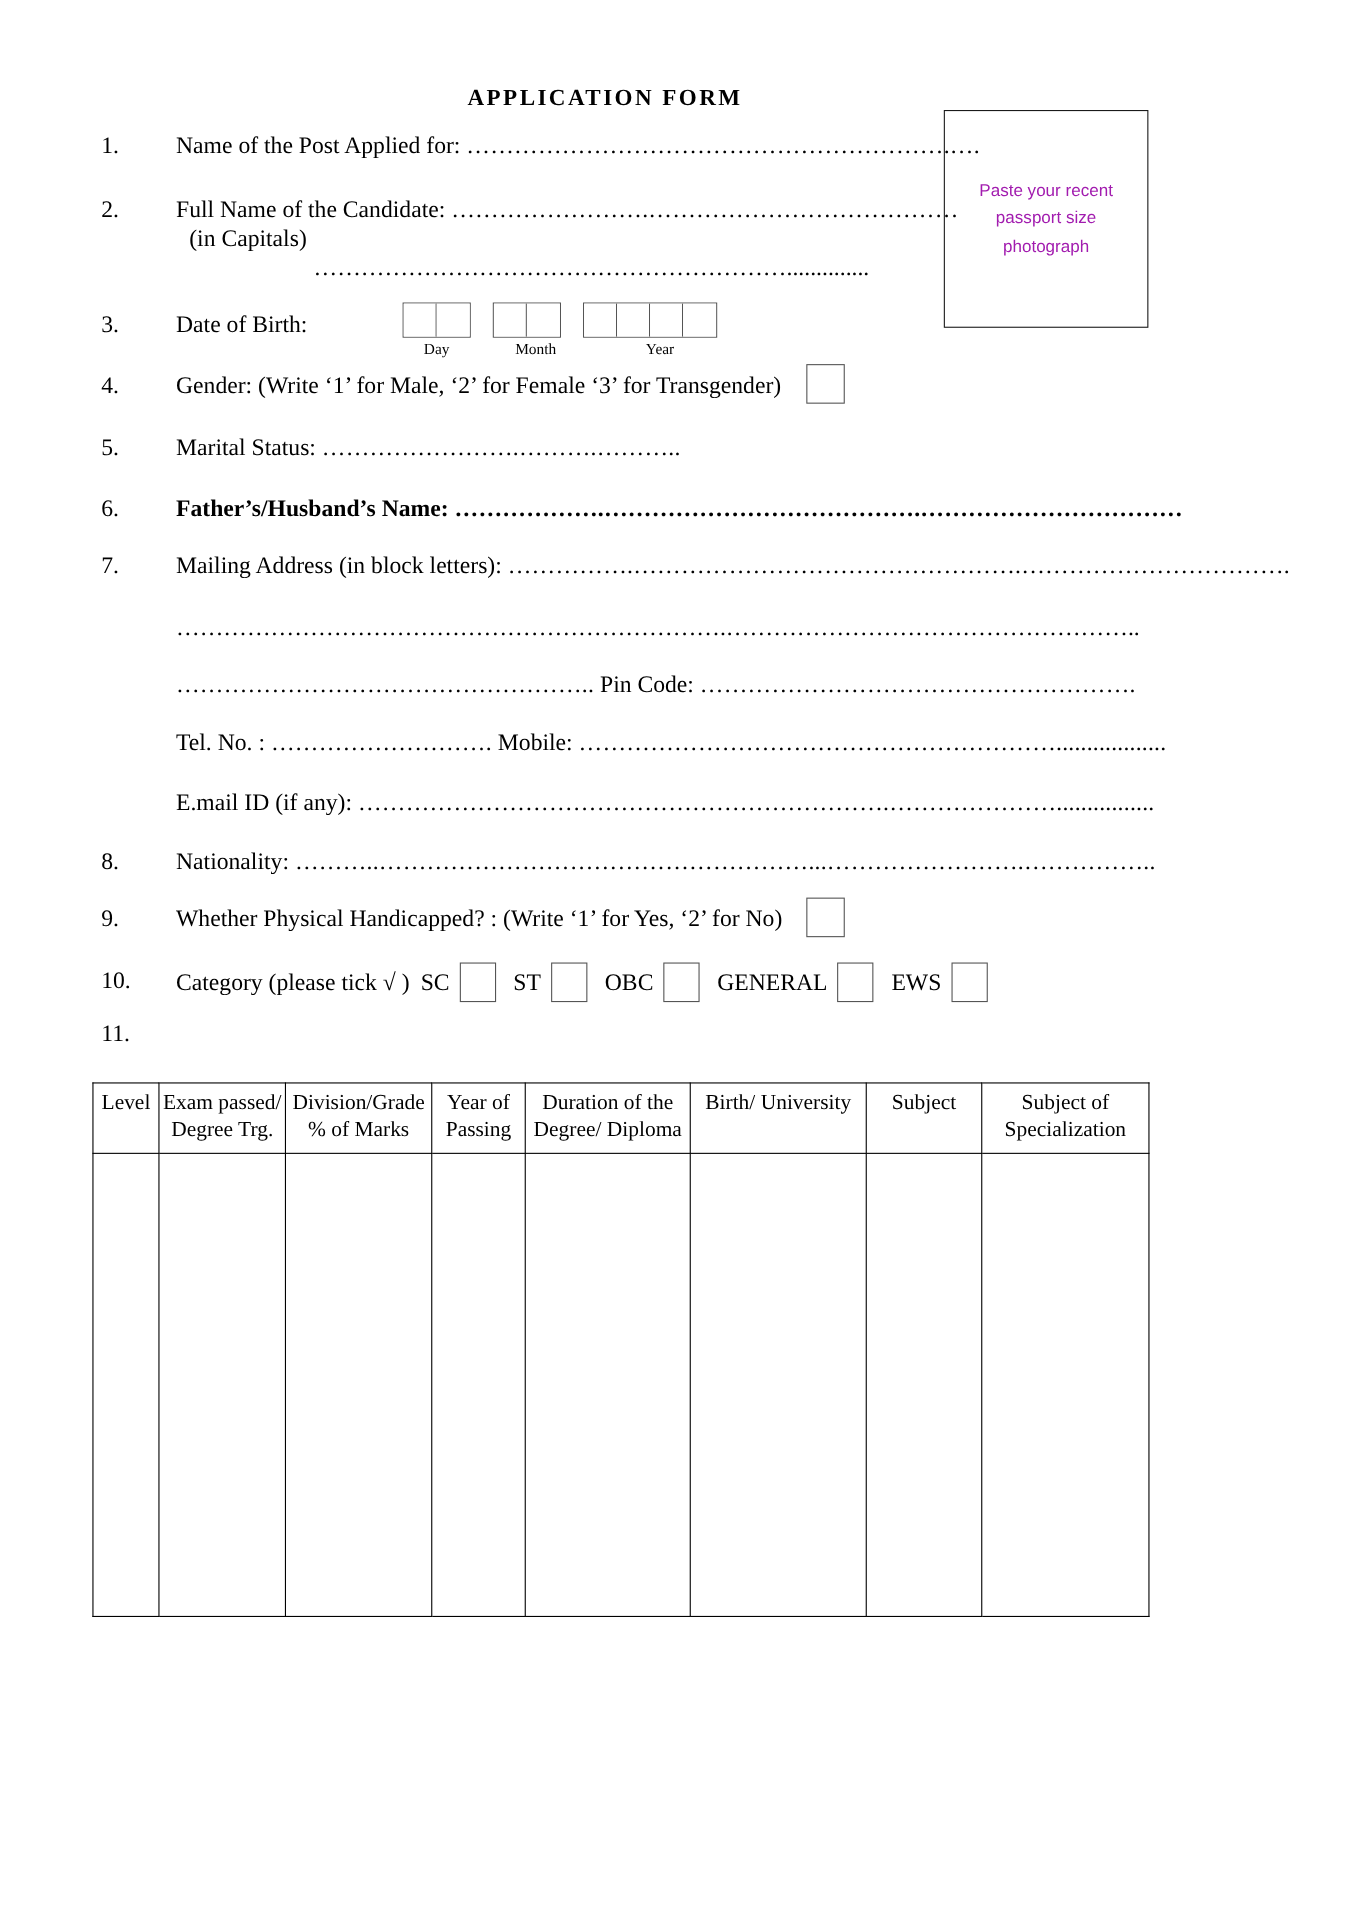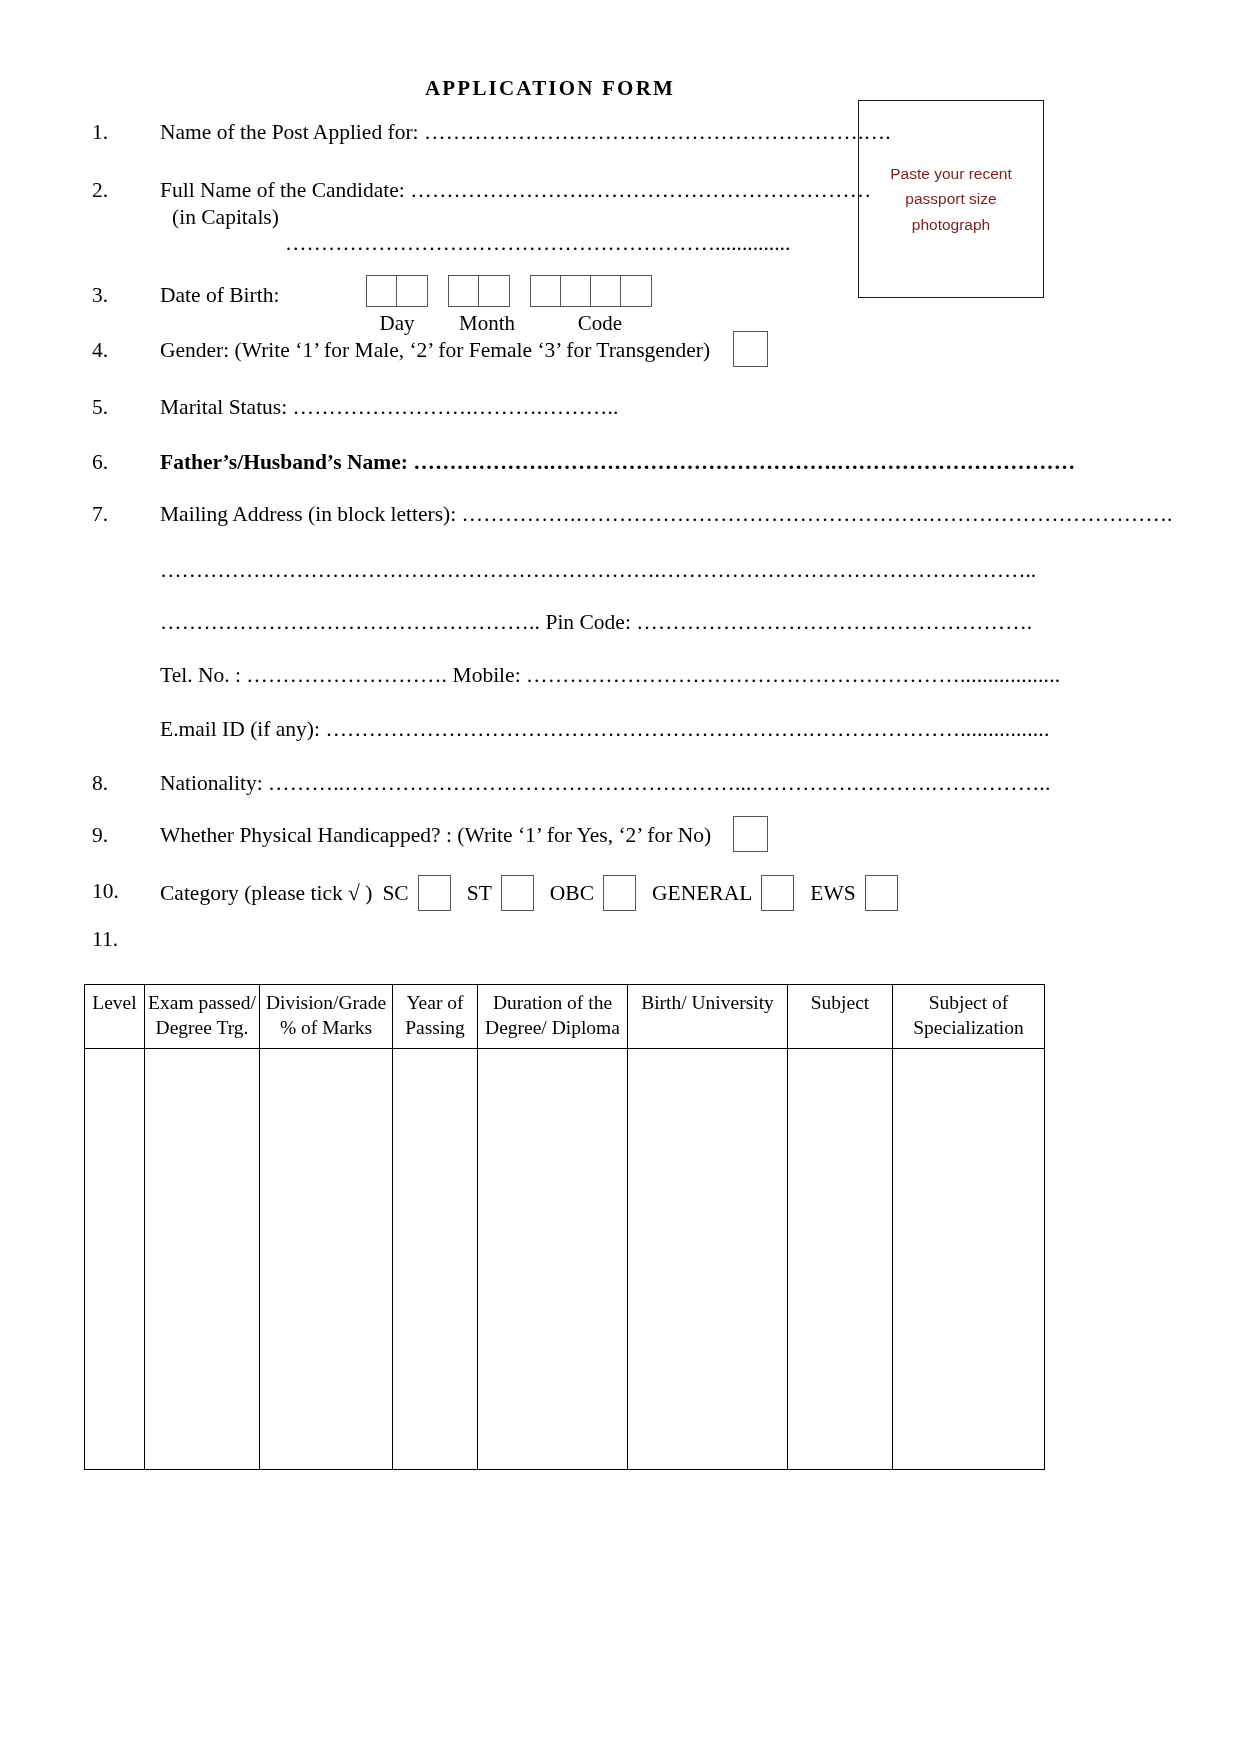--- a/index.html
+++ b/index.html
@@ -46,21 +46,21 @@
     box-sizing: border-box;
     display: flex;
     align-items: center;
     justify-content: center;
   }
   .photo-box-text {
     font-family: "Liberation Sans", "DejaVu Sans", sans-serif;
     font-size: 15.5px;
     line-height: 1.62;
     text-align: center;
-    color: #7f1d1d;
+    color: #a21caf;
     padding: 0 6px;
   }
   .num {
     position: absolute;
     font-size: 21.5px;
     width: 46px;
     text-align: left;
   }
   .lbl {
     position: absolute;
@@ -83,21 +83,21 @@
     width: 30px;
     height: 100%;
     border-right: 1.4px solid #555;
     box-sizing: border-box;
     background: #fff;
   }
   .cell:last-child { border-right: none; }
 
   .dob-caption {
     position: absolute;
-    font-size: 21px;
+    font-size: 14px;
     text-align: center;
   }
 
   
   .sqbox {
     position: absolute;
     width: 35px;
     height: 36px;
     border: 1.5px solid #555;
     box-sizing: border-box;
@@ -213,21 +213,21 @@
   </div>
   <div class="cellgroup" style="left:530px; top:275px;">
     <div class="cell"></div>
     <div class="cell"></div>
     <div class="cell"></div>
     <div class="cell"></div>
   </div>
 
   <div class="dob-caption" style="left:366px; top:311px; width:62px;">Day</div>
   <div class="dob-caption" style="left:440px; top:311px; width:94px;">Month</div>
-  <div class="dob-caption" style="left:548px; top:311px; width:104px;">Code</div>
+  <div class="dob-caption" style="left:548px; top:311px; width:104px;">Year</div>
 
   <div class="num" style="left:92px; top:338px;">4.</div>
   <div class="lbl" style="left:160px; top:338px;">Gender: (Write ‘1’ for Male, ‘2’ for Female ‘3’ for Transgender)</div>
   <div class="sqbox" style="left:733px; top:331px;"></div>
 
   <div class="num" style="left:92px; top:395px;">5.</div>
   <div class="lbl" style="left:160px; top:395px;">
     <span>Marital Status:</span>
     <span class="dots">…………………….……….………..</span>
   </div>

